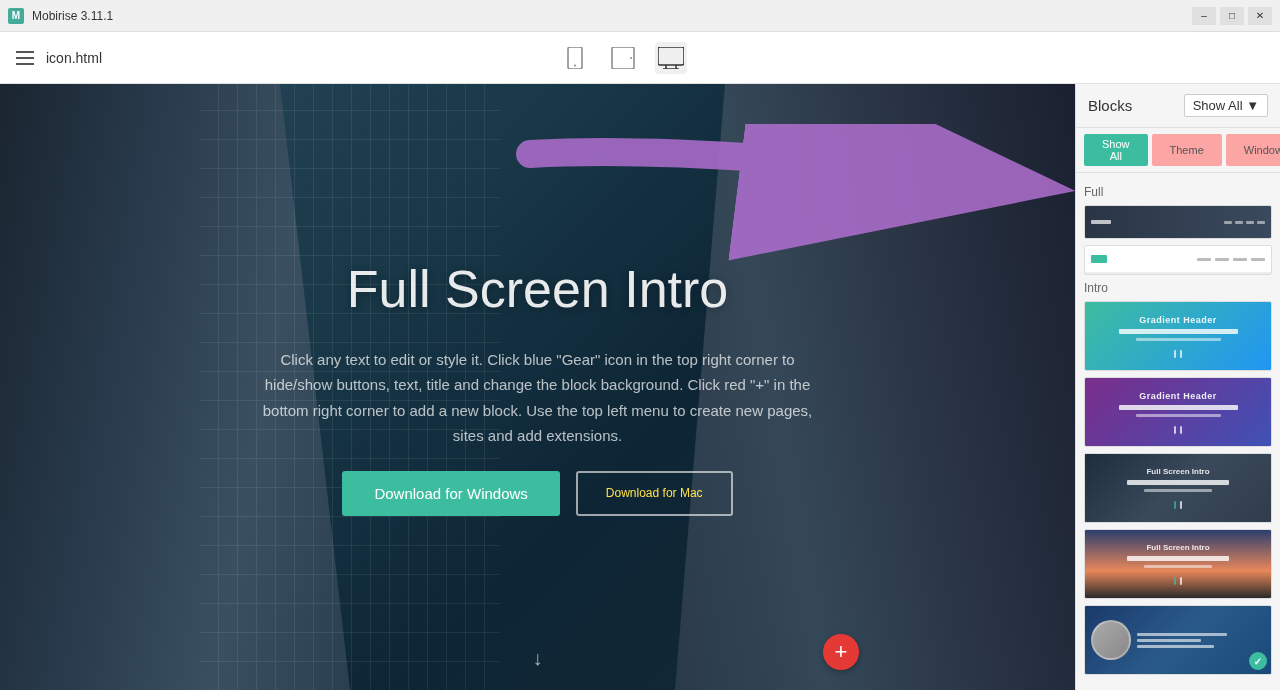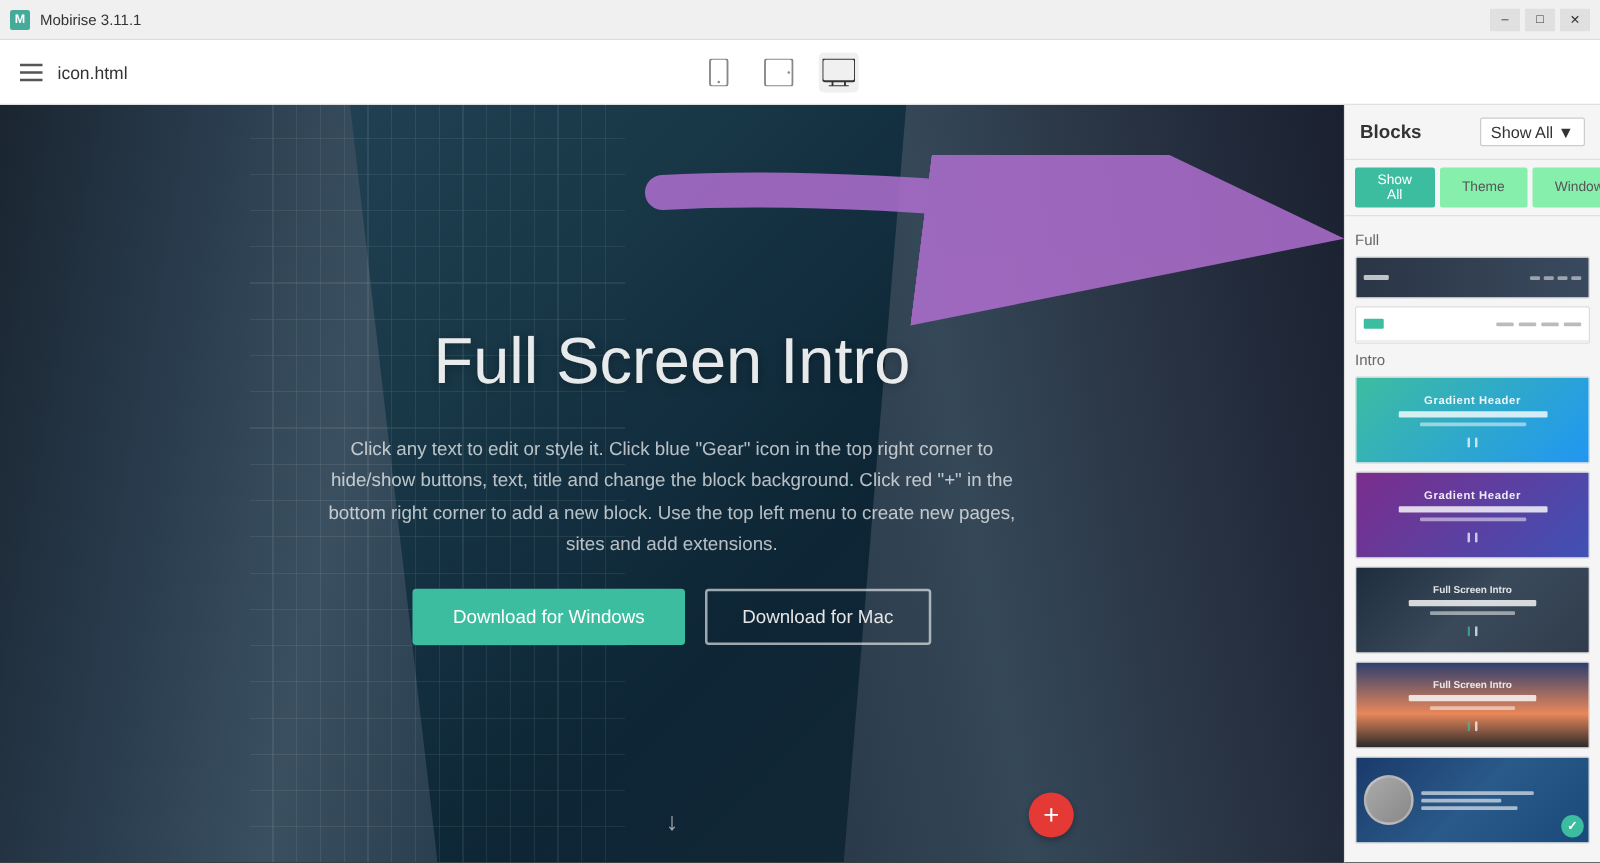--- a/index.html
+++ b/index.html
@@ -171,23 +171,23 @@
       background: #3dbda0;
       color: white;
       border: none;
       font-size: 15px;
       cursor: pointer;
       border-radius: 3px;
     }
     .btn-secondary {
       padding: 8px 28px;
       background: transparent;
-      color: #e5e5e5;
+      color: #fde047;
       border: 2px solid rgba(255,255,255,0.6);
-      font-size: 15px;
+      font-size: 12px;
       cursor: pointer;
       border-radius: 3px;
     }
     .scroll-indicator {
       position: absolute;
       bottom: 20px;
       left: 50%;
       transform: translateX(-50%);
       color: rgba(255,255,255,0.6);
       font-size: 20px;
@@ -215,21 +215,21 @@
     .panel-header {
       padding: 10px 12px;
       display: flex;
       align-items: center;
       justify-content: space-between;
       background: #f5f5f5;
       border-bottom: 1px solid #e0e0e0;
     }
     .panel-title {
       font-size: 15px;
-      font-weight: 700;
+      font-weight: 400;
       color: #333;
     }
     .show-all-btn {
       background: white;
       border: 1px solid #ccc;
       padding: 3px 8px;
       font-size: 13px;
       color: #333;
       cursor: pointer;
       border-radius: 2px;
@@ -247,21 +247,21 @@
       font-size: 11px;
       border: none;
       cursor: pointer;
       border-radius: 2px;
     }
     .panel-tab.active {
       background: #3dbda0;
       color: white;
     }
     .panel-tab:not(.active) {
-      background: #86efac;
+      background: #fca5a5;
       color: #555;
     }
     .panel-scroll {
       flex: 1;
       overflow-y: auto;
       padding: 8px;
     }
     .panel-scroll::-webkit-scrollbar { width: 4px; }
     .panel-scroll::-webkit-scrollbar-track { background: #f0f0f0; }
     .panel-scroll::-webkit-scrollbar-thumb { background: #bbb; border-radius: 2px; }

